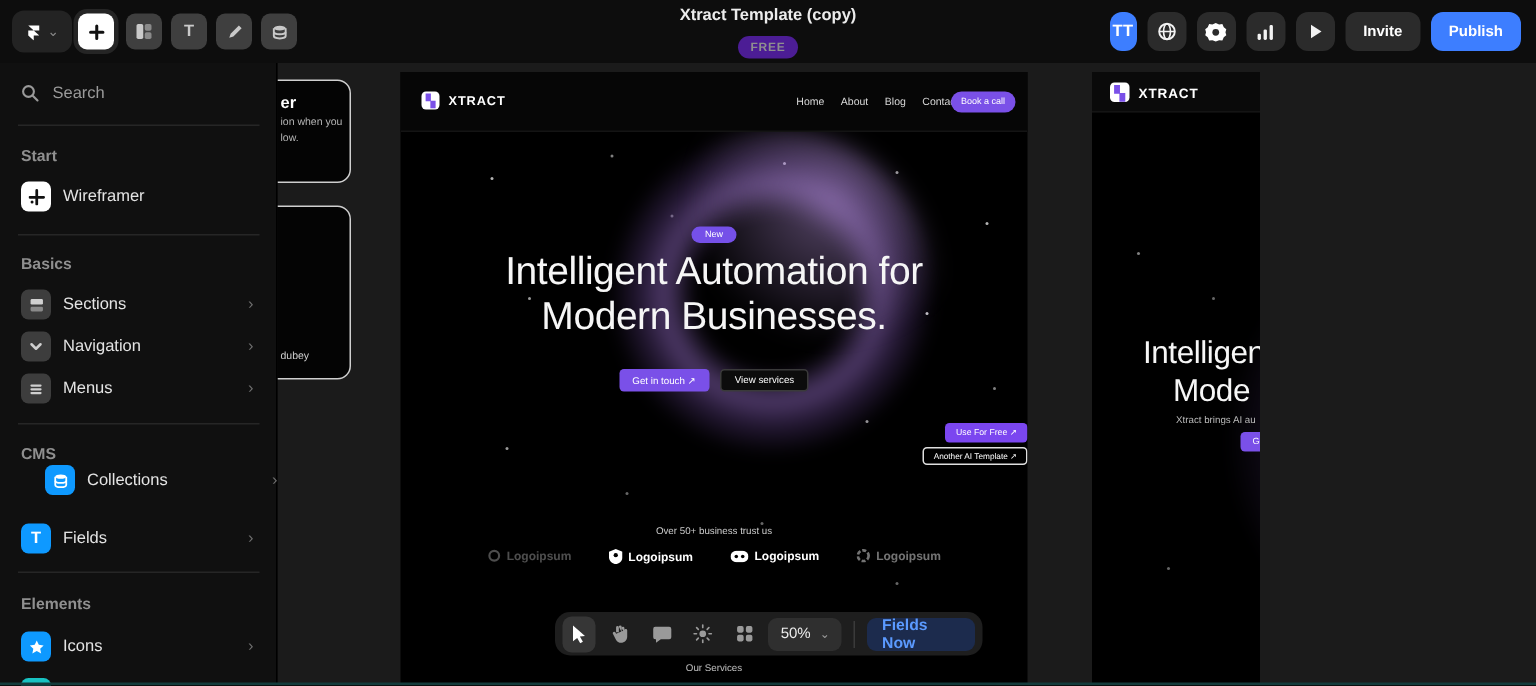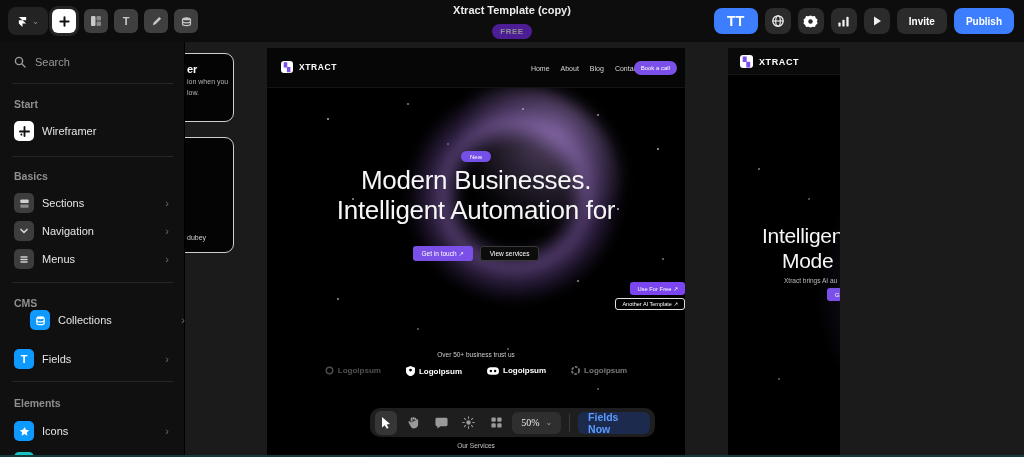--- a/index.html
+++ b/index.html
@@ -10,21 +10,21 @@
   
   .topbar { position:absolute; left:0; top:0; width:1024px; height:42px; background:#0d0d0d; z-index:50; display:flex; align-items:center; }
   .menu-btn { position:absolute; left:8px; top:7px; width:40px; height:28px; background:#232323; border-radius:8px; display:flex; align-items:center; justify-content:center; gap:4px; cursor:pointer; }
   .menu-chev { color:#8a8a8a; font-size:9px; }
   .tool-btn { position:absolute; top:9px; width:24px; height:24px; border-radius:6px; background:#3f3f3f; display:flex; align-items:center; justify-content:center; color:#c9c9c9; font-size:11px; cursor:pointer; }
   .tool-btn.insert { background:#ffffff; color:#111; box-shadow:0 0 0 3px rgba(255,255,255,.10); font-weight:bold; }
   .title-wrap { position:absolute; left:0; top:0; width:1024px; height:42px; display:flex; align-items:center; justify-content:center; gap:8px; pointer-events:none;flex-direction:column; }
   .doc-title { color:#ececec; font-size:11px; font-weight:bold; }
   .free-badge { background:#4c1d95; color:#8f8f8f; font-size:8px; font-weight:bold; letter-spacing:.5px; padding:3px 8px; border-radius:9px; }
   .right-group { position:absolute; right:10px; top:8px; display:flex; align-items:center; gap:7px; }
-  .avatar { width:44px; height:26px; border-radius:8px; background:#3d7eff; color:#fff; font-size:14px; font-weight:bold; display:flex; align-items:center; justify-content:center; letter-spacing:.3px; cursor:pointer; }
+  .avatar { width:18px; height:26px; border-radius:8px; background:#3d7eff; color:#fff; font-size:11px; font-weight:bold; display:flex; align-items:center; justify-content:center; letter-spacing:.3px; cursor:pointer; }
   .icon-btn { width:26px; height:26px; border-radius:8px; background:#2b2b2b; color:#f2f2f2; display:flex; align-items:center; justify-content:center; cursor:pointer; }
   .txt-btn { height:26px; padding:0 12px; border-radius:8px; background:#2b2b2b; color:#fff; font-size:10px; font-weight:600; display:flex; align-items:center; cursor:pointer; }
   .txt-btn.primary { background:#3d7eff; }
 
   
   .sidebar { position:absolute; left:0; top:42px; width:185px; height:415px; background:#101010; z-index:40; border-right:1px solid #000; }
   .search-row { position:absolute; left:14px; top:14px; display:flex; align-items:center; gap:9px; color:#9a9a9a; font-size:11px; cursor:text; width:150px; }
   .sb-divider { position:absolute; left:12px; width:161px; height:1px; background:#262626; }
   .sb-header { position:absolute; left:14px; color:#8f8f8f; font-size:10.5px; font-weight:600; }
   .sb-item { position:absolute; left:0; width:185px; height:28px; display:flex; align-items:center; cursor:pointer; }
@@ -75,21 +75,21 @@
             background:radial-gradient(circle at 102% 55%, rgba(150,108,200,.65), rgba(94,62,140,.3) 38%, rgba(0,0,0,0) 62%);
             filter:blur(4px); }
   .t-h { position:absolute; color:#f6f6f6; font-weight:500; font-size:21px; white-space:nowrap; letter-spacing:-.3px; }
   .t-sub { position:absolute; color:#bbbbbb; font-size:6.5px; white-space:nowrap; }
   .t-cta { position:absolute; left:99px; top:240px; height:13px; padding:0 8px; background:#7a50e8; border-radius:3px; color:#fff; font-size:6px; display:flex; align-items:center; }
 
   
   .btoolbar { position:absolute; left:370px; top:408px; width:285px; height:29px; background:#1e1e1e; border-radius:10px; z-index:60; display:flex; align-items:center; padding:0 5px; gap:5px; box-shadow:0 6px 16px rgba(0,0,0,.55); }
   .bt-btn { width:24px; height:24px; border-radius:6px; display:flex; align-items:center; justify-content:center; color:#9a9a9a; cursor:pointer; }
   .bt-btn.active { background:#363636; color:#fff; }
-  .zoom-dd { width:52px; height:22px; background:#2f2f2f; border-radius:6px; display:flex; align-items:center; justify-content:center; gap:6px; color:#ececec; font-size:10px; cursor:pointer;font-family:Liberation Serif, serif; }
+  .zoom-dd { width:52px; height:22px; background:#2f2f2f; border-radius:6px; display:flex; align-items:center; justify-content:center; gap:6px; color:#ececec; font-size:10px; cursor:pointer; }
   .zoom-dd .chev { color:#999; font-size:8px; }
   .bt-divider { width:1px; height:18px; background:#3a3a3a; margin:0 3px; }
   .upgrade { height:22px; padding:0 10px; border-radius:6px; background:#1c2b4d; color:#5b9aff; font-size:10.5px; font-weight:600; display:flex; align-items:center; cursor:pointer; }
 
   .bottom-line { position:absolute; left:0; top:455px; width:1024px; height:2px; background:#143c3c; z-index:45; }
 </style>
 </head>
 <body>
 
 <div id="app">
@@ -132,22 +132,22 @@
         <span>Home</span>
         <span>About</span>
         <span>Blog</span>
         <span>Contact</span>
       </div>
       <div class="book-btn">Book a call</div>
     </div>
 
     <div class="new-badge">New</div>
     <div class="hero-h">
+      <div>Intelligent Automation for</div>
       <div>Modern Businesses.</div>
-      <div>Intelligent Automation for</div>
     </div>
     <div class="cta-row">
       <div class="cta primary">Get in touch ↗</div>
       <div class="cta ghost">View services</div>
     </div>
 
     <div class="promo-free">Use For Free ↗</div>
     <div class="promo-another">Another AI Template ↗</div>
 
     <div class="trust">Over 50+ business trust us</div>

